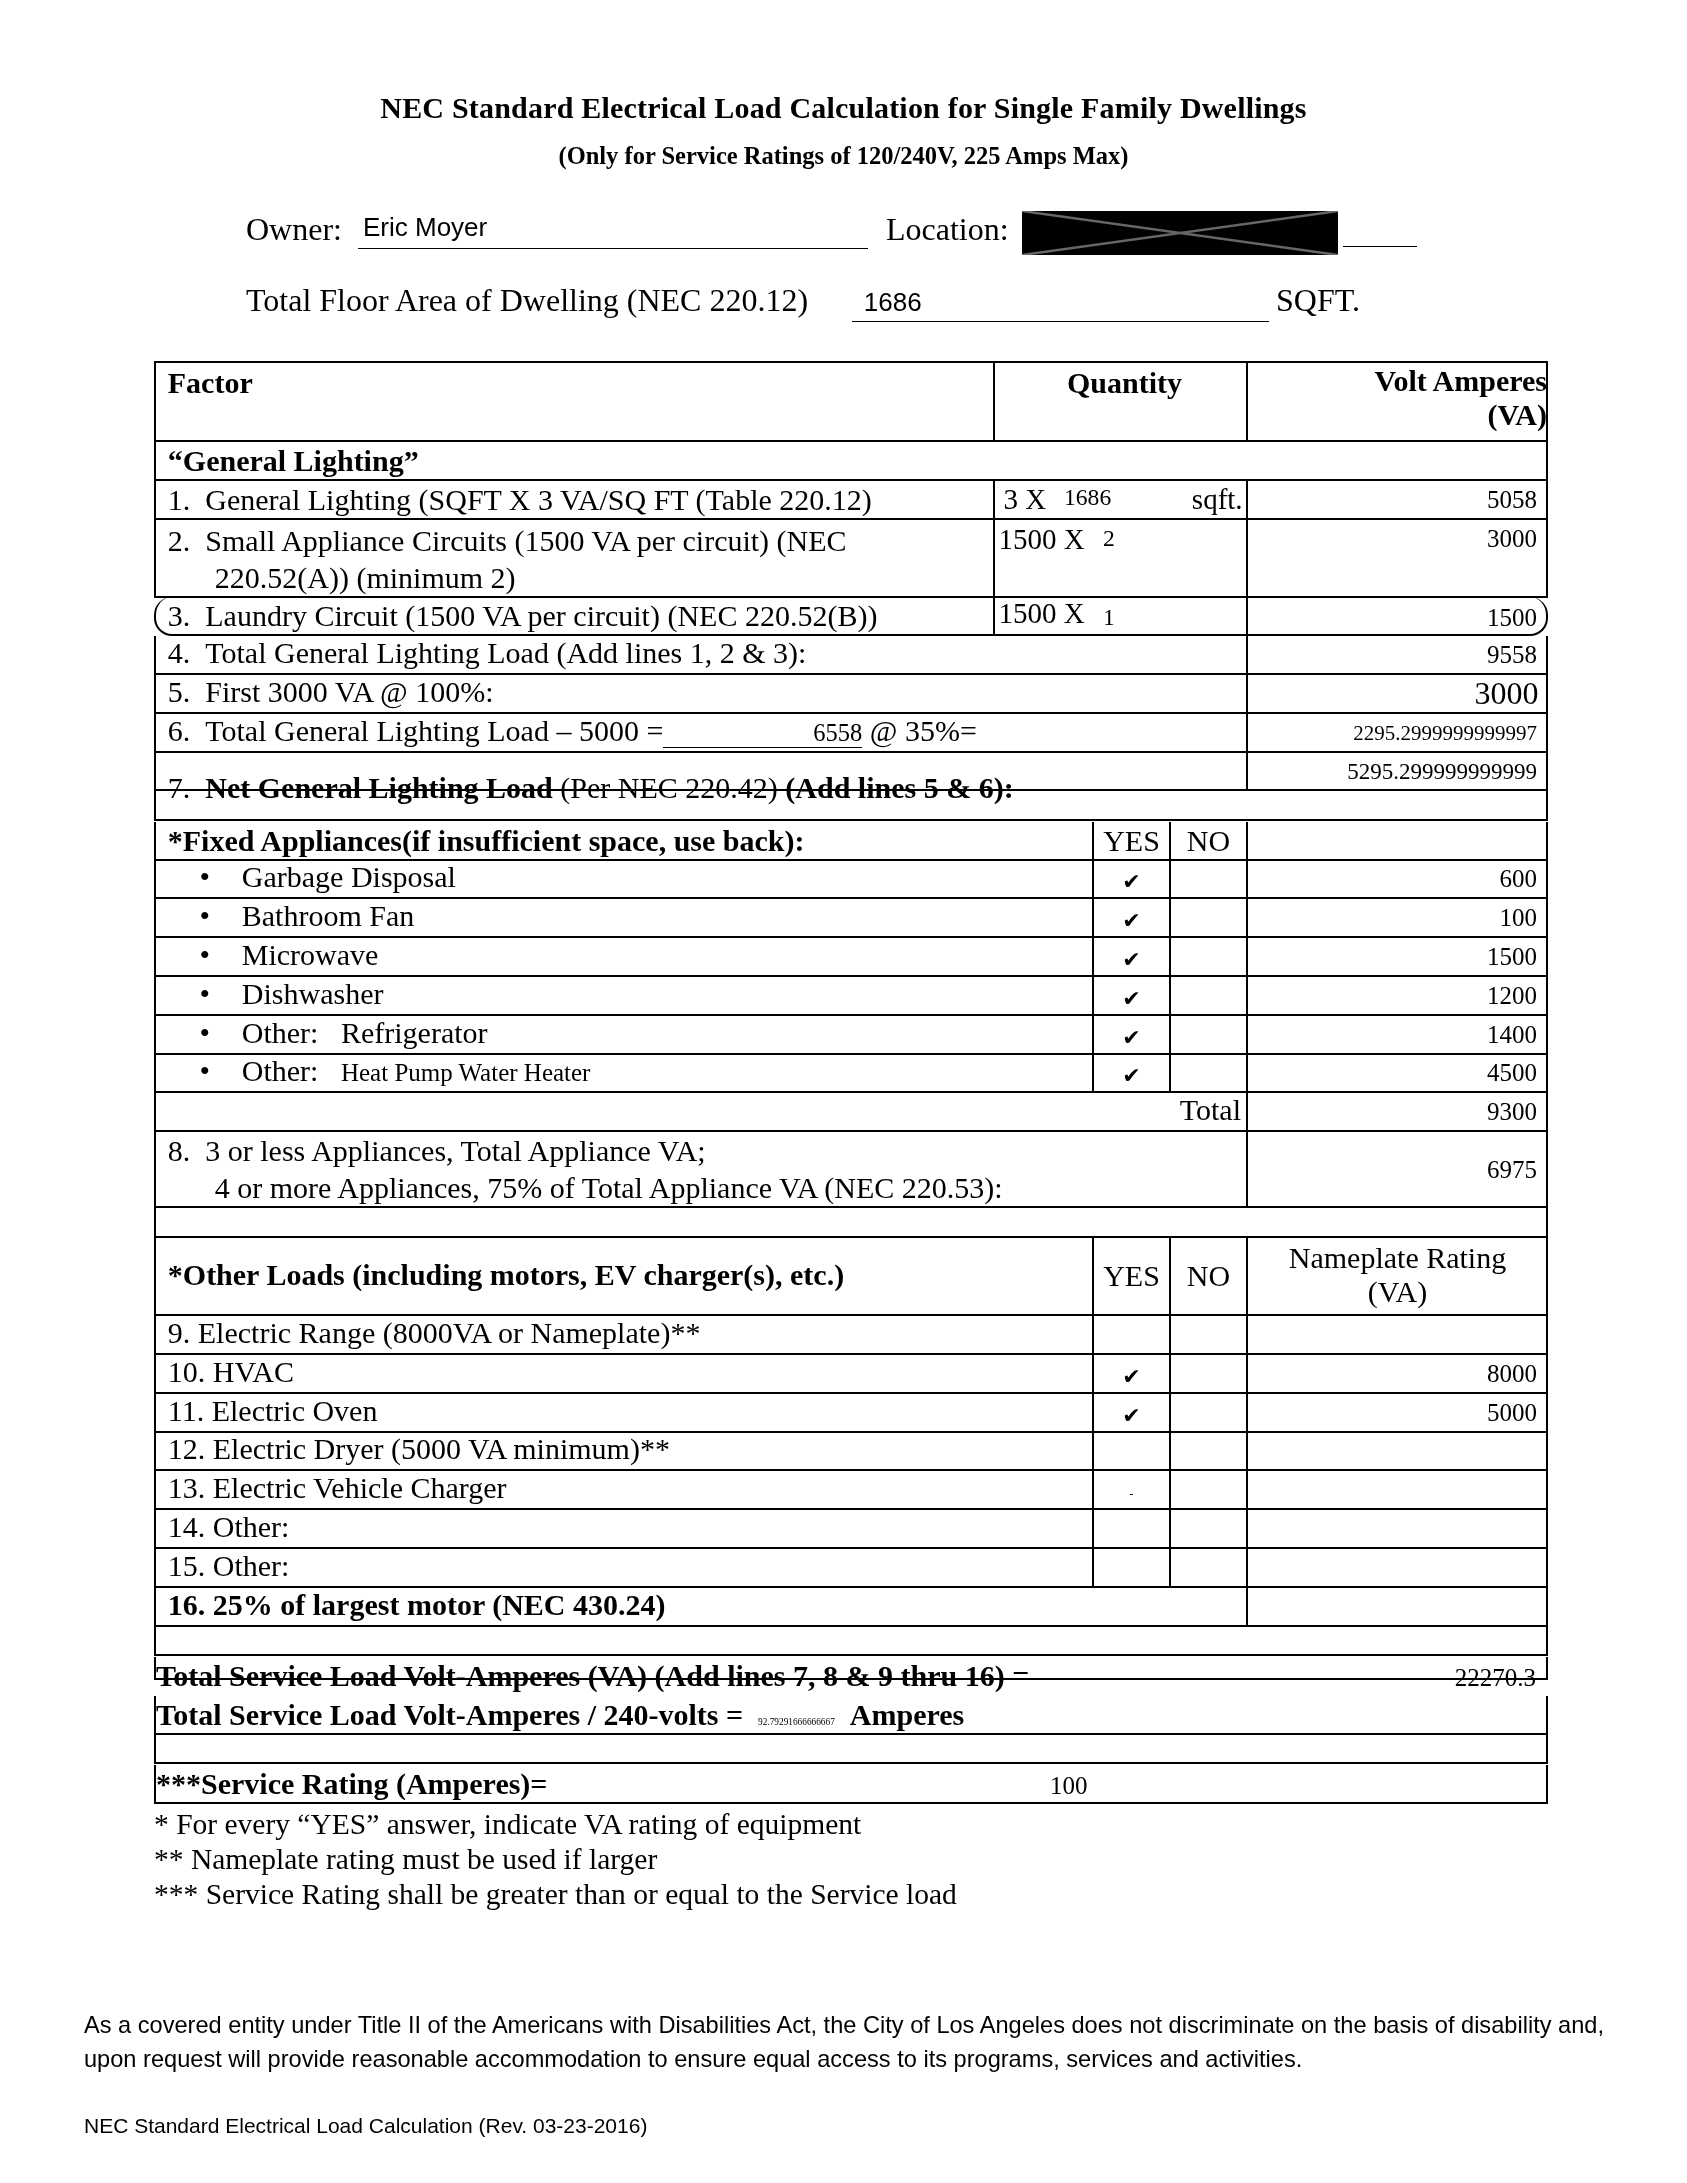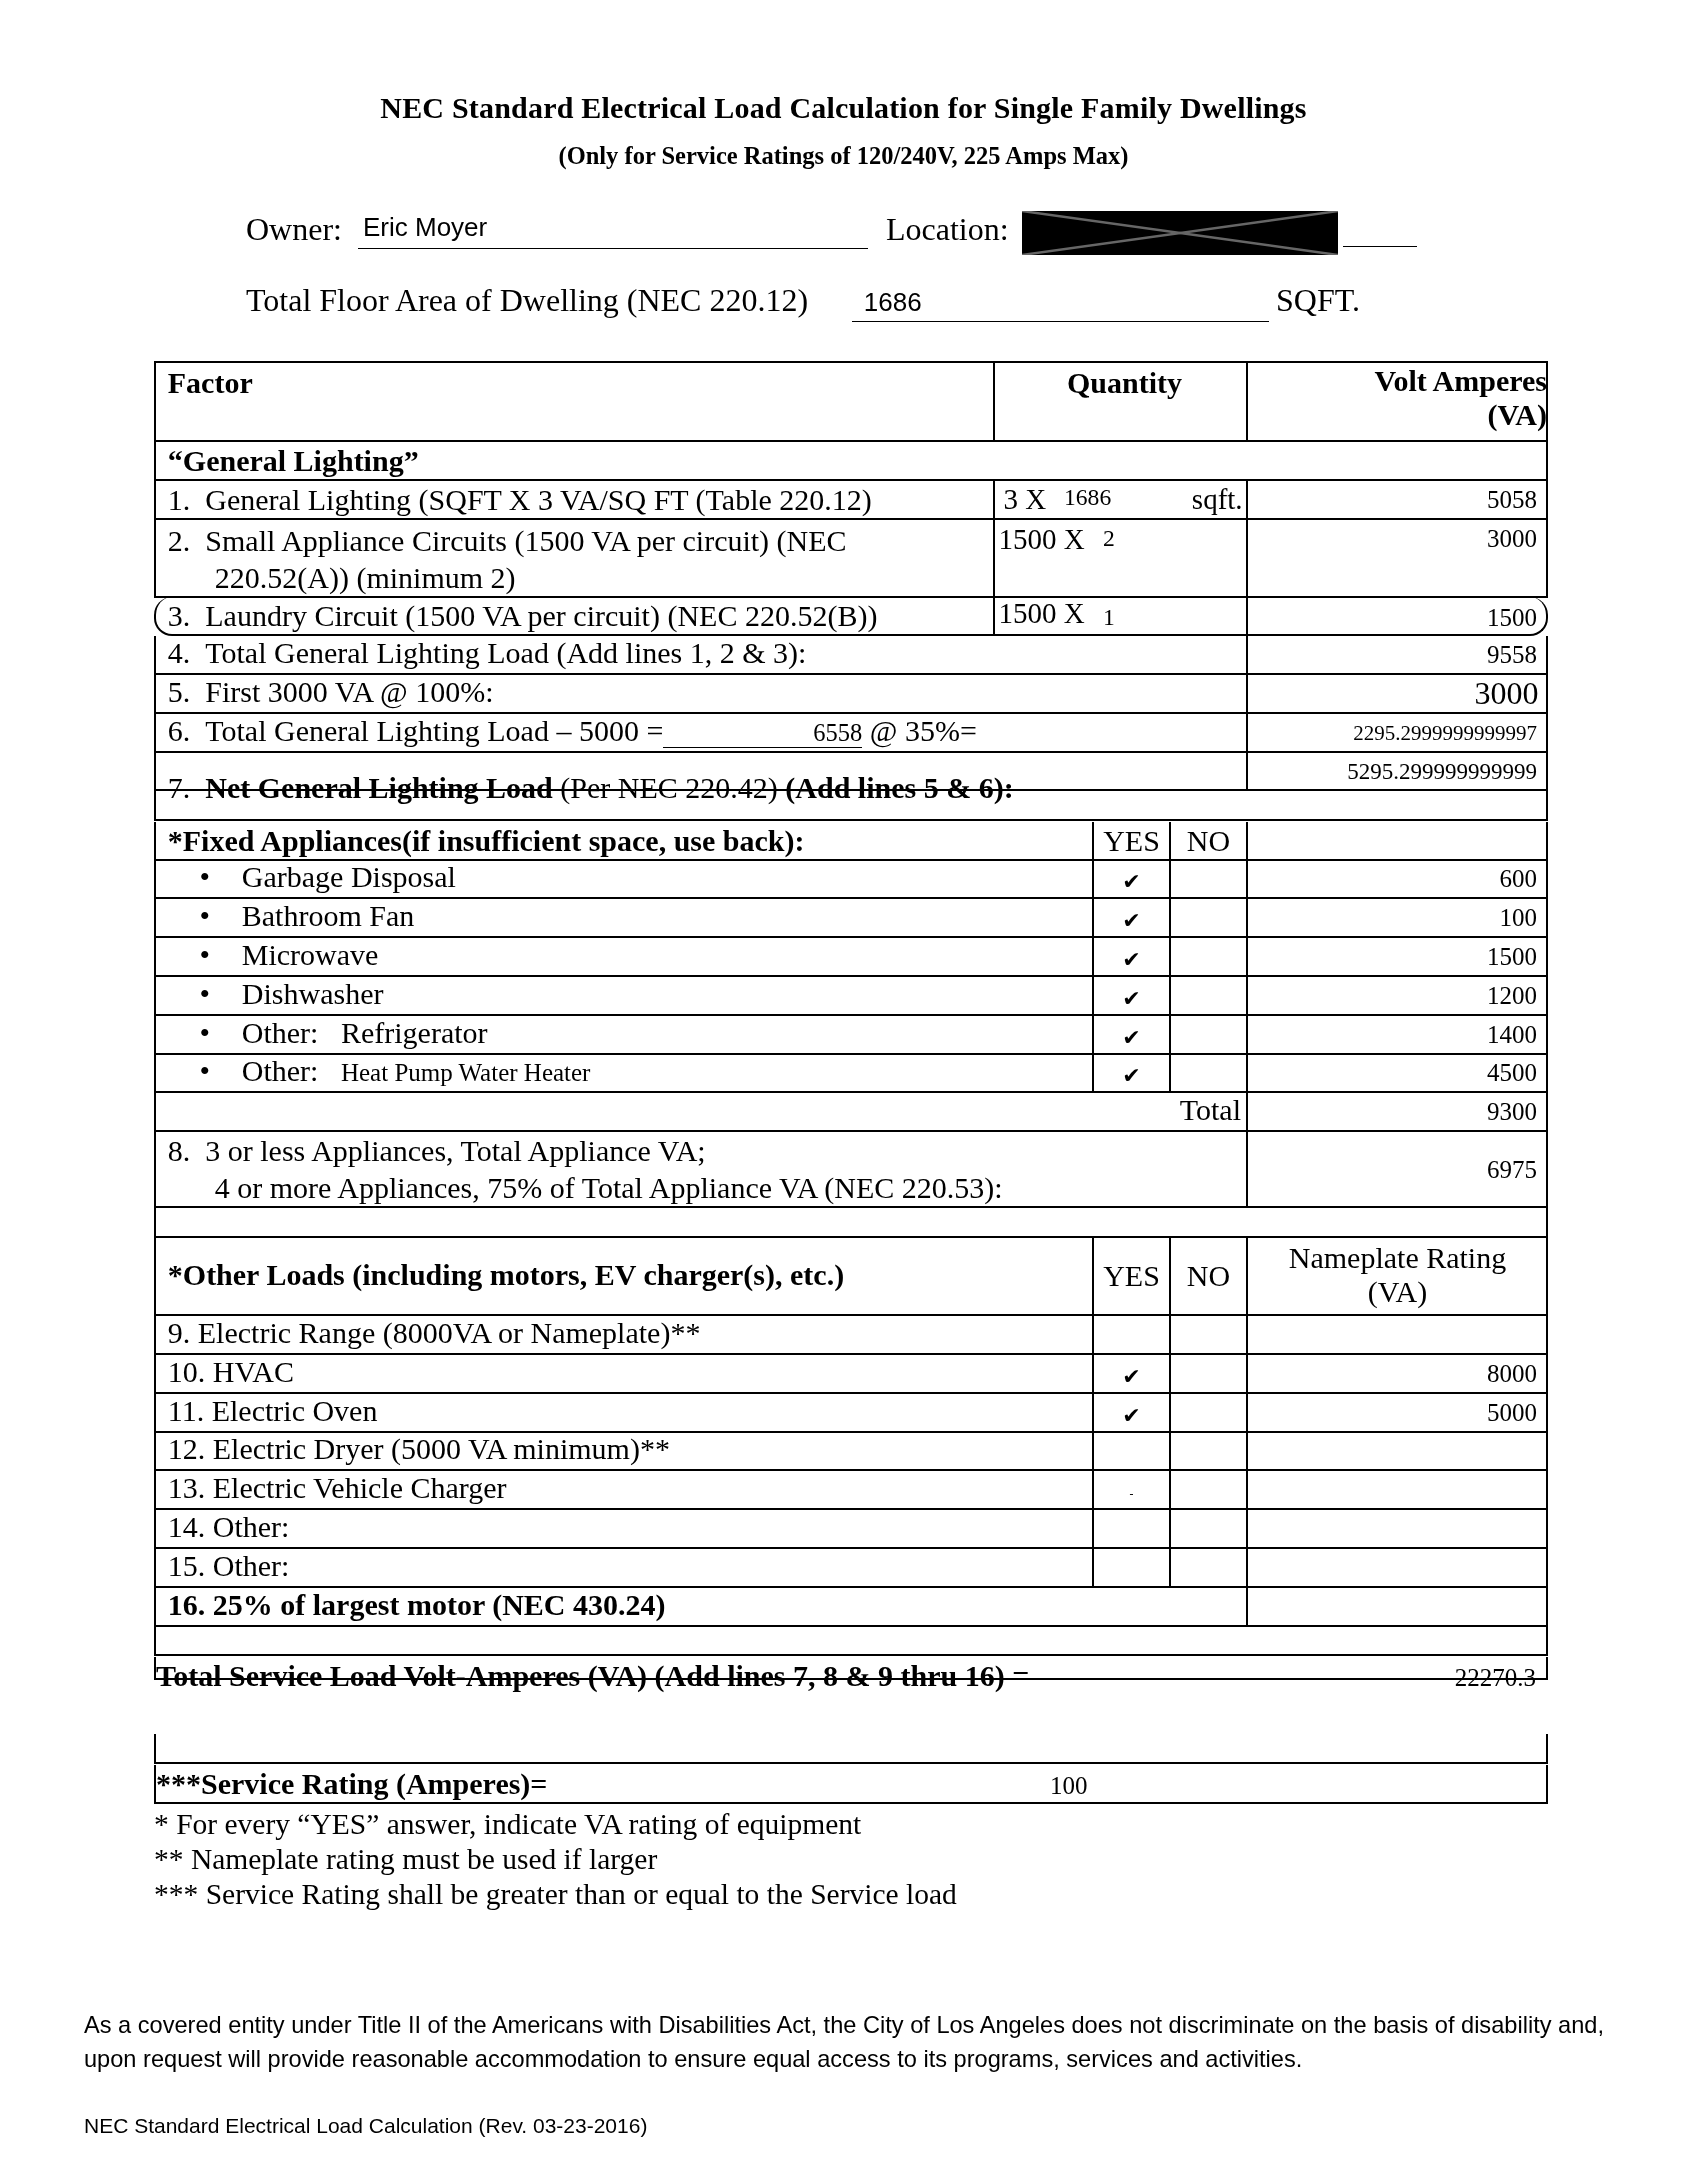--- a/index.html
+++ b/index.html
@@ -302,20 +302,23 @@
       </div>
   </div>
 
   <div class="row" style="top:1265px; height:30px;"></div>
 
   <div class="row" style="top:1296px; height:23px;">
     <div class="txt bold" style="left:0; top:1.7px;">Total Service Load Volt-Amperes (VA) (Add lines 7, 8 &amp; 9 thru 16) =</div>
     <span class="txt num" style="right:0; top:6.7px;">22270.3</span>
   </div>
 
+  <div class="row" style="top:1335px; height:39px;">
+    <div class="txt bold" style="left:0; top:1.7px;"><span>Total Service Load Volt-Amperes / 240-volts =</span>&nbsp;&nbsp;<span class="tiny">92.79291666666667</span>&nbsp;&nbsp;<span>Amperes</span></div>
+  </div>
 
   <div class="row" style="top:1373px; height:30px;"></div>
 
   <div class="row" style="top:1404px; height:39px;">
     <div class="txt bold" style="left:0; top:1.7px;">***Service Rating (Amperes)=</div>
     <span class="txt" style="left:894px; top:6.7px; font-size:25px;">100</span>
   </div>
 </div>
 
 <div class="footnotes" style="top:1807px;">

